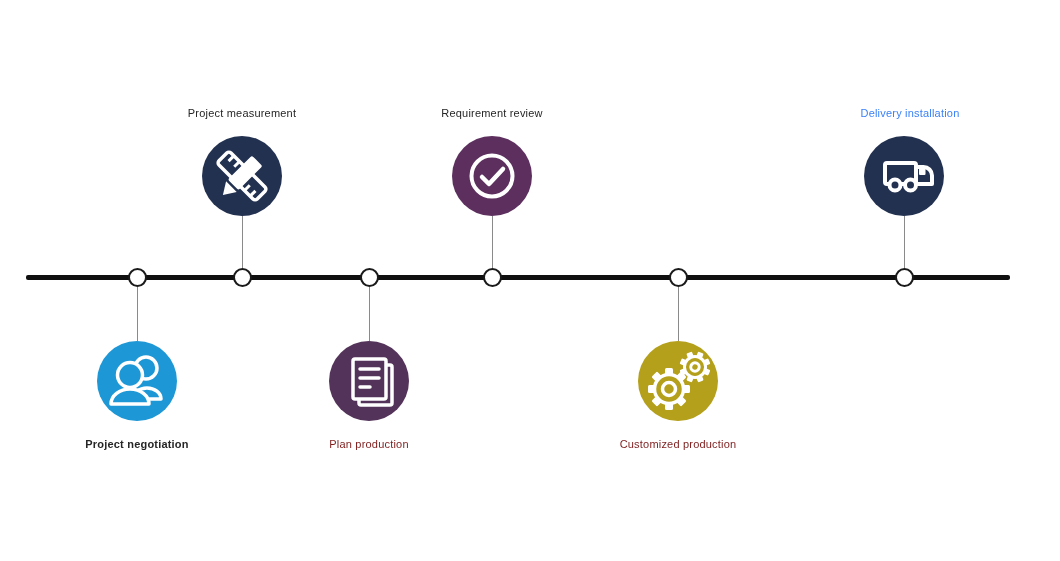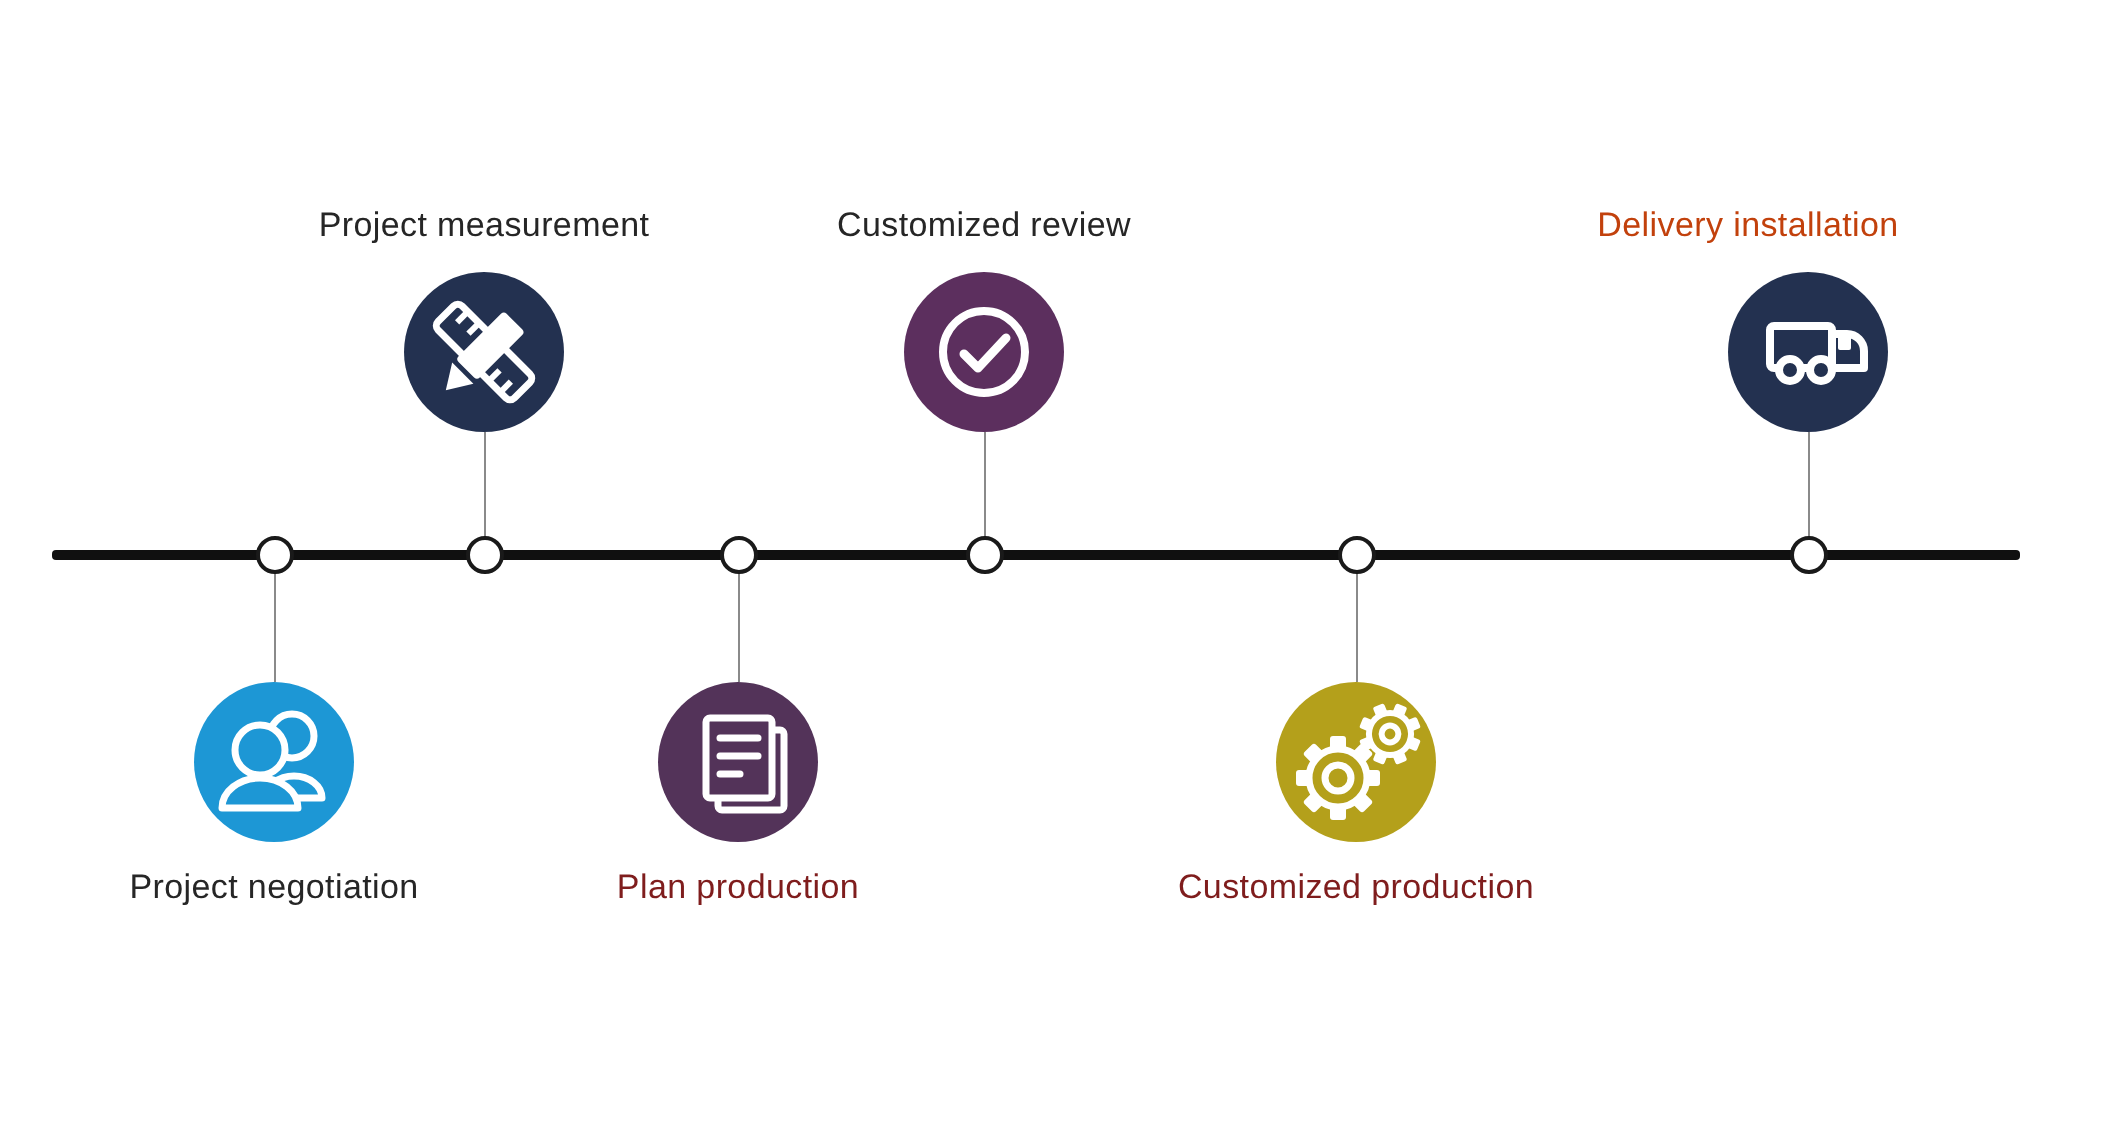--- a/index.html
+++ b/index.html
@@ -17,42 +17,42 @@
     box-sizing:border-box;border:2.5px solid #1a1a1a;background:#fff;
     top:268px;z-index:3;
   }
   .bubble{
     position:absolute;width:80px;height:80px;border-radius:50%;
     display:flex;align-items:center;justify-content:center;z-index:2;
   }
   .bubble svg{display:block;width:80px;height:80px;}
   .label{
     position:absolute;width:260px;text-align:center;
-    font-size:17px;letter-spacing:0.2px;color:#262626;line-height:20px;
+    font-size:11px;letter-spacing:0.2px;color:#262626;line-height:20px;
   }
 </style>
 </head>
 <body>
 
 <div class="canvas">
 
   <div class="timeline-line" style="background-color: rgb(16, 16, 16);"></div>
 
   <div>
     <div class="connector" style="left: 136.5px; top: 287px; height: 54px; background-color: rgb(138, 138, 138);"></div>
     <div class="node" style="left: 127.5px; background-color: rgb(255, 255, 255); border-color: rgb(26, 26, 26);"></div>
     <div class="bubble" style="left: 97px; top: 341px; background-color: rgb(29, 151, 213); color: rgb(29, 151, 213);">
       <svg viewBox="0 0 80 80">
         <circle cx="49" cy="27" r="11" fill="currentColor" stroke="#fff" stroke-width="3.5"></circle>
         <path d="M36 58 a14 11 0 0 1 28 0 z" fill="currentColor" stroke="#fff" stroke-width="3.5" stroke-linejoin="round"></path>
         <path d="M14 63 a19 15 0 0 1 38 0 z" fill="currentColor" stroke="#fff" stroke-width="3.5" stroke-linejoin="round"></path>
         <circle cx="33" cy="34" r="12.5" fill="currentColor" stroke="#fff" stroke-width="3.5"></circle>
       </svg>
     </div>
-    <div class="label" style="left: 7px; top: 434px; color: rgb(38, 38, 38);">Project negotiation</div>
+    <div class="label" style="left: 7px; top: 434px; color: rgb(38, 38, 38); font-weight: bold;">Project negotiation</div>
   </div>
 
   <div>
     <div class="connector" style="left: 241.5px; top: 216px; height: 52px; background-color: rgb(138, 138, 138);"></div>
     <div class="node" style="left: 232.5px; background-color: rgb(255, 255, 255); border-color: rgb(26, 26, 26);"></div>
     <div class="bubble" style="left: 202px; top: 136px; background-color: rgb(35, 49, 80); color: rgb(35, 49, 80);">
       <svg viewBox="0 0 80 80">
         <g transform="translate(40,40) rotate(45)">
           <rect x="-27" y="-8.5" width="54" height="17" rx="3" fill="currentColor" stroke="#fff" stroke-width="3.5"></rect>
           <line x1="-20" y1="-8.5" x2="-20" y2="-1" stroke="#fff" stroke-width="3"></line>
@@ -86,21 +86,21 @@
 
   <div>
     <div class="connector" style="left: 491.5px; top: 216px; height: 52px; background-color: rgb(138, 138, 138);"></div>
     <div class="node" style="left: 482.5px; background-color: rgb(255, 255, 255); border-color: rgb(26, 26, 26);"></div>
     <div class="bubble" style="left: 452px; top: 136px; background-color: rgb(92, 47, 94); color: rgb(92, 47, 94);">
       <svg viewBox="0 0 80 80">
         <circle cx="40" cy="40" r="20.5" fill="none" stroke="#fff" stroke-width="4"></circle>
         <polyline points="30,41 37,48 51,33" fill="none" stroke="#fff" stroke-width="4.5" stroke-linecap="round" stroke-linejoin="round"></polyline>
       </svg>
     </div>
-    <div class="label" style="left: 362px; top: 103px; color: rgb(38, 38, 38);">Customized review</div>
+    <div class="label" style="left: 362px; top: 103px; color: rgb(38, 38, 38);">Requirement review</div>
   </div>
 
   <div>
     <div class="connector" style="left: 677.5px; top: 287px; height: 54px; background-color: rgb(138, 138, 138);"></div>
     <div class="node" style="left: 668.5px; background-color: rgb(255, 255, 255); border-color: rgb(26, 26, 26);"></div>
     <div class="bubble" style="left: 638px; top: 341px; background-color: rgb(180, 160, 27); color: rgb(180, 160, 27);">
       <svg viewBox="0 0 80 80">
         <g transform="translate(31,48)">
           <g fill="#fff">
             <rect x="-4" y="-21" width="8" height="9" rx="1.5"></rect>
@@ -139,16 +139,16 @@
     <div class="node" style="left: 894.5px; background-color: rgb(255, 255, 255); border-color: rgb(26, 26, 26);"></div>
     <div class="bubble" style="left: 864px; top: 136px; background-color: rgb(35, 49, 80); color: rgb(35, 49, 80);">
       <svg viewBox="0 0 80 80">
         <rect x="21" y="27" width="31" height="21" rx="2" fill="none" stroke="#fff" stroke-width="4"></rect>
         <path d="M52 31 h7.5 a8.5 8.5 0 0 1 8.5 8.5 V48 H52" fill="none" stroke="#fff" stroke-width="4" stroke-linejoin="round"></path>
         <rect x="55" y="31.5" width="6.5" height="7.5" rx="1" fill="#fff"></rect>
         <circle cx="31" cy="49" r="5.5" fill="currentColor" stroke="#fff" stroke-width="4"></circle>
         <circle cx="46.5" cy="49" r="5.5" fill="currentColor" stroke="#fff" stroke-width="4"></circle>
       </svg>
     </div>
-    <div class="label" style="left: 744px; top: 103px; color: #c2410c;">Delivery installation</div>
+    <div class="label" style="left: 780px; top: 103px; color: #3b82f6;">Delivery installation</div>
   </div>
 
 </div>
 
 </body></html>

